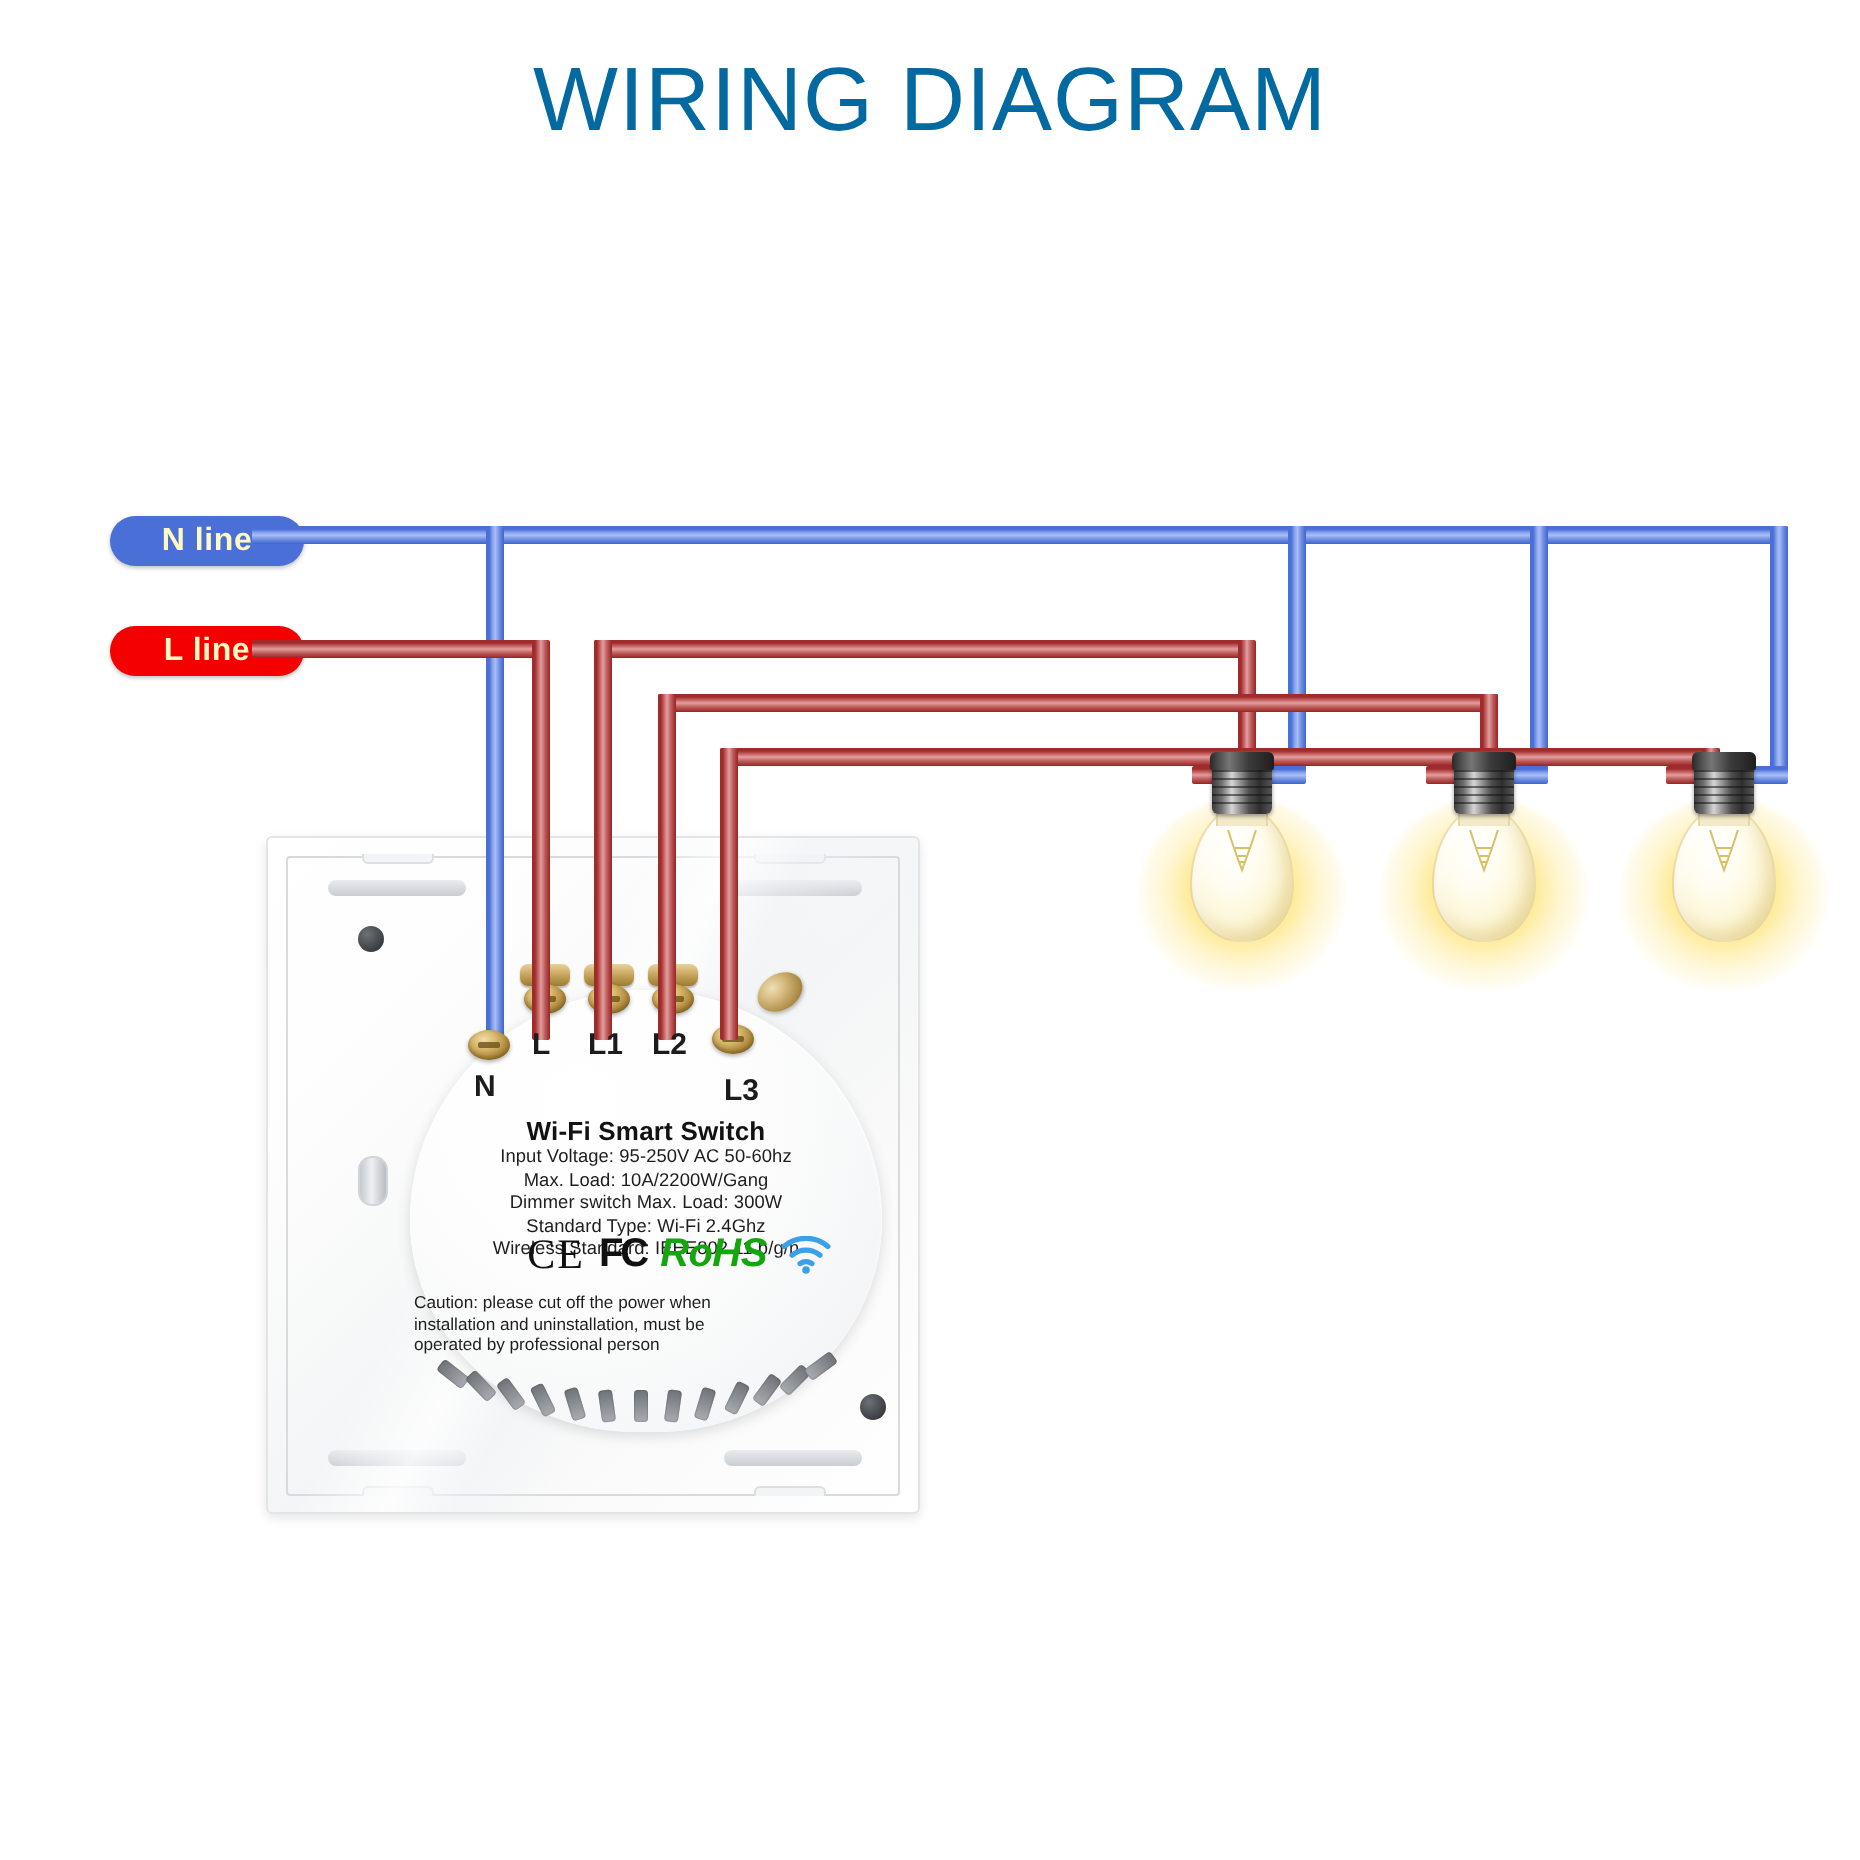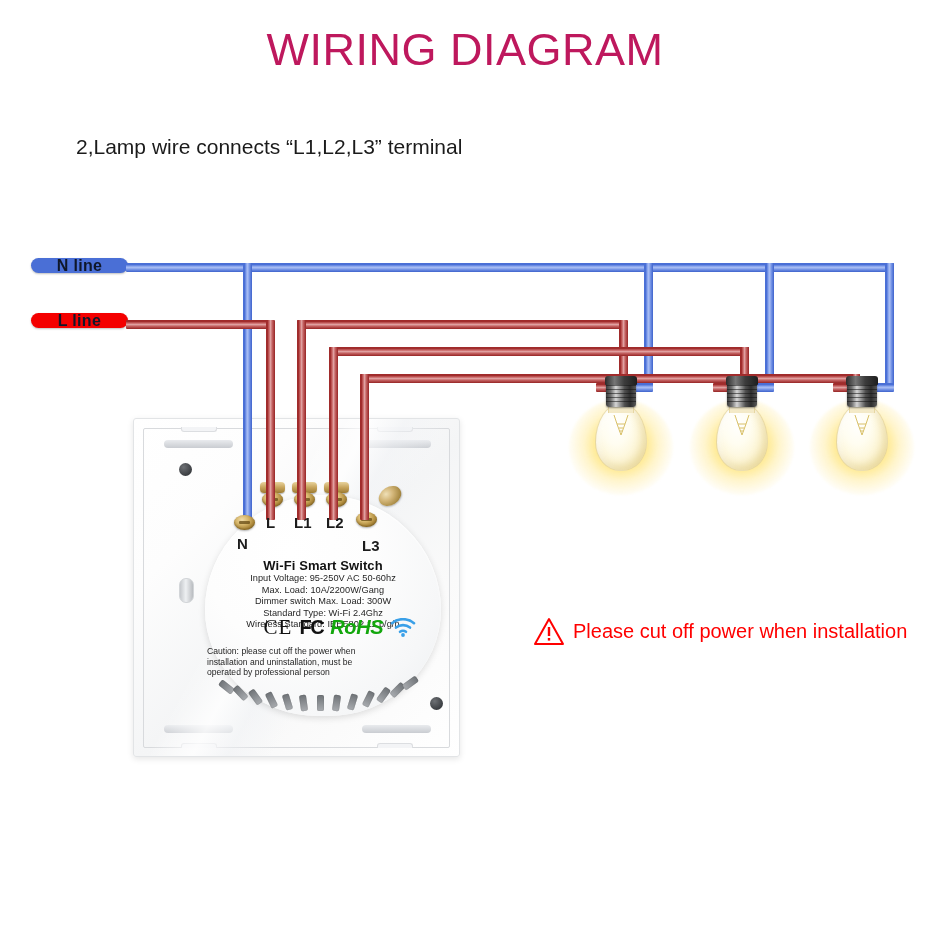--- a/index.html
+++ b/index.html
@@ -12,45 +12,46 @@
     position:relative;
   }
   .stage{position:absolute;left:0;top:0;width:930px;height:930px;}
 
   
   .title{
     position:absolute;left:0;top:24px;width:930px;
     text-align:center;
     font-size:45px;
     font-weight:400;
-    color:#be185d;
+    color:#0369a1;
     letter-spacing:.5px;
     white-space:nowrap;
   }
   .instructions{
     position:absolute;left:76px;top:131px;
   }
   .instr-line{
     font-size:21px;
     color:#1b1b1b;
     line-height:31px;
     white-space:nowrap;
   }
 
   
   .badge{
     position:absolute;
-    height:15px;
+    height:25px;
     border-radius:13px;
-    color:#0f172a;
+    color:#fef9c3;
     font-size:16px;
     font-weight:bold;
     display:flex;align-items:center;justify-content:center;
     letter-spacing:.3px;
     box-shadow:0 1px 2px rgba(0,0,0,.25);
+    margin-left:24px;
   }
   .badge-n{left:31px;top:258px;width:97px;background:#4a6fd6;}
   .badge-l{left:31px;top:313px;width:97px;background:#f40000;}
 
   
   .wire{position:absolute;}
   .wh{ 
     height:9px;
     border-radius:1px;
   }
@@ -243,21 +244,20 @@
   .warning-text{font-size:20px;color:#ff0000;white-space:nowrap;}
 </style>
 </head>
 <body>
 
 <div class="stage">
 
   <div class="title">WIRING DIAGRAM</div>
 
   <div class="instructions">
-    <div class="instr-line">2,Lamp wire connects “L1,L2,L3” terminal</div>
   </div>
 
   <div class="badge badge-n">N line</div>
   <div class="badge badge-l">L line</div>
 
   <div class="wire blue wh" style="left:126px;top:263px;width:130px;"></div>
 
   <div class="wire blue wh" style="left:246px;top:263px;width:648px;"></div>
 
   <div class="wire blue wv" style="left:243px;top:263px;height:258px;"></div>
@@ -418,22 +418,14 @@
       <circle cx="13" cy="17" r="1.9" fill="#3aa0e8"></circle>
     </svg>
   </div>
 
   <div class="caution">
     <div class="caution-line">Caution: please cut off the power when</div>
     <div class="caution-line">installation and uninstallation, must be</div>
     <div class="caution-line">operated by professional person</div>
   </div>
 
-  <div class="warning">
-    <svg width="32" height="29" viewBox="0 0 32 29">
-      <path d="M16 2 L30 27 L2 27 Z" stroke="#ff0000" stroke-width="2" fill="none" stroke-linejoin="round"></path>
-      <rect x="14.8" y="10" width="2.4" height="9" fill="#ff0000"></rect>
-      <rect x="14.8" y="21" width="2.4" height="2.6" fill="#ff0000"></rect>
-    </svg>
-    <span class="warning-text">Please cut off power when installation</span>
-  </div>
 
 </div>
 
 </body></html>

